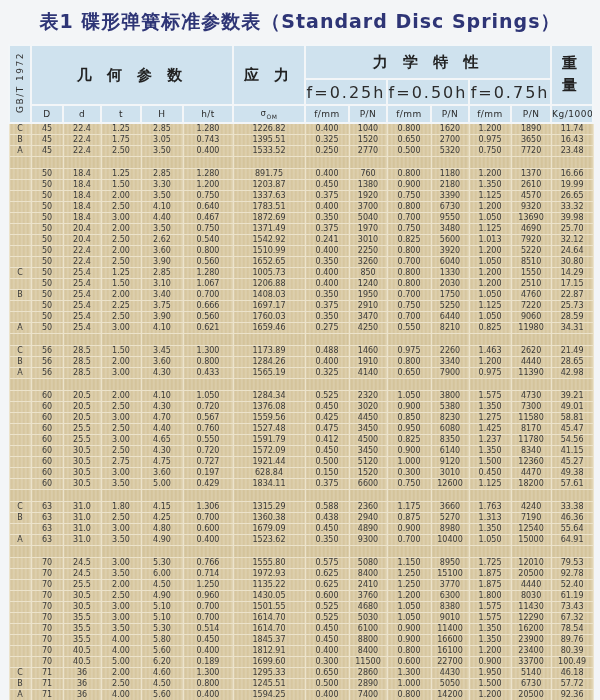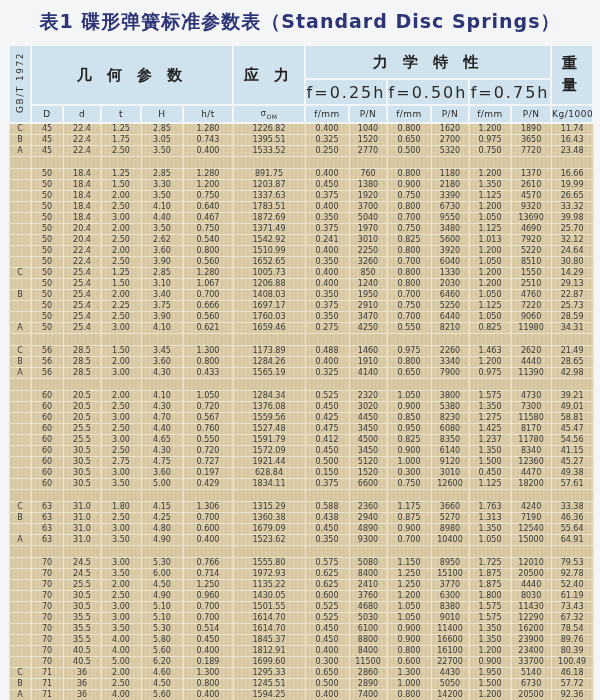--- a/index.html
+++ b/index.html
@@ -350,34 +350,34 @@
           <td>1.50</td>
           <td>3.10</td>
           <td>1.067</td>
           <td>1206.88</td>
           <td>0.400</td>
           <td>1240</td>
           <td>0.800</td>
           <td>2030</td>
           <td>1.200</td>
           <td>2510</td>
-          <td>29.13</td>
+          <td>17.15</td>
         </tr>
         <tr>
           <td>B</td>
           <td>50</td>
           <td>25.4</td>
           <td>2.00</td>
           <td>3.40</td>
           <td>0.700</td>
           <td>1408.03</td>
           <td>0.350</td>
           <td>1950</td>
           <td>0.700</td>
-          <td>6460</td>
+          <td>1750</td>
           <td>1.050</td>
           <td>4760</td>
           <td>22.87</td>
         </tr>
         <tr>
           <td></td>
           <td>50</td>
           <td>25.4</td>
           <td>2.25</td>
           <td>3.75</td>

